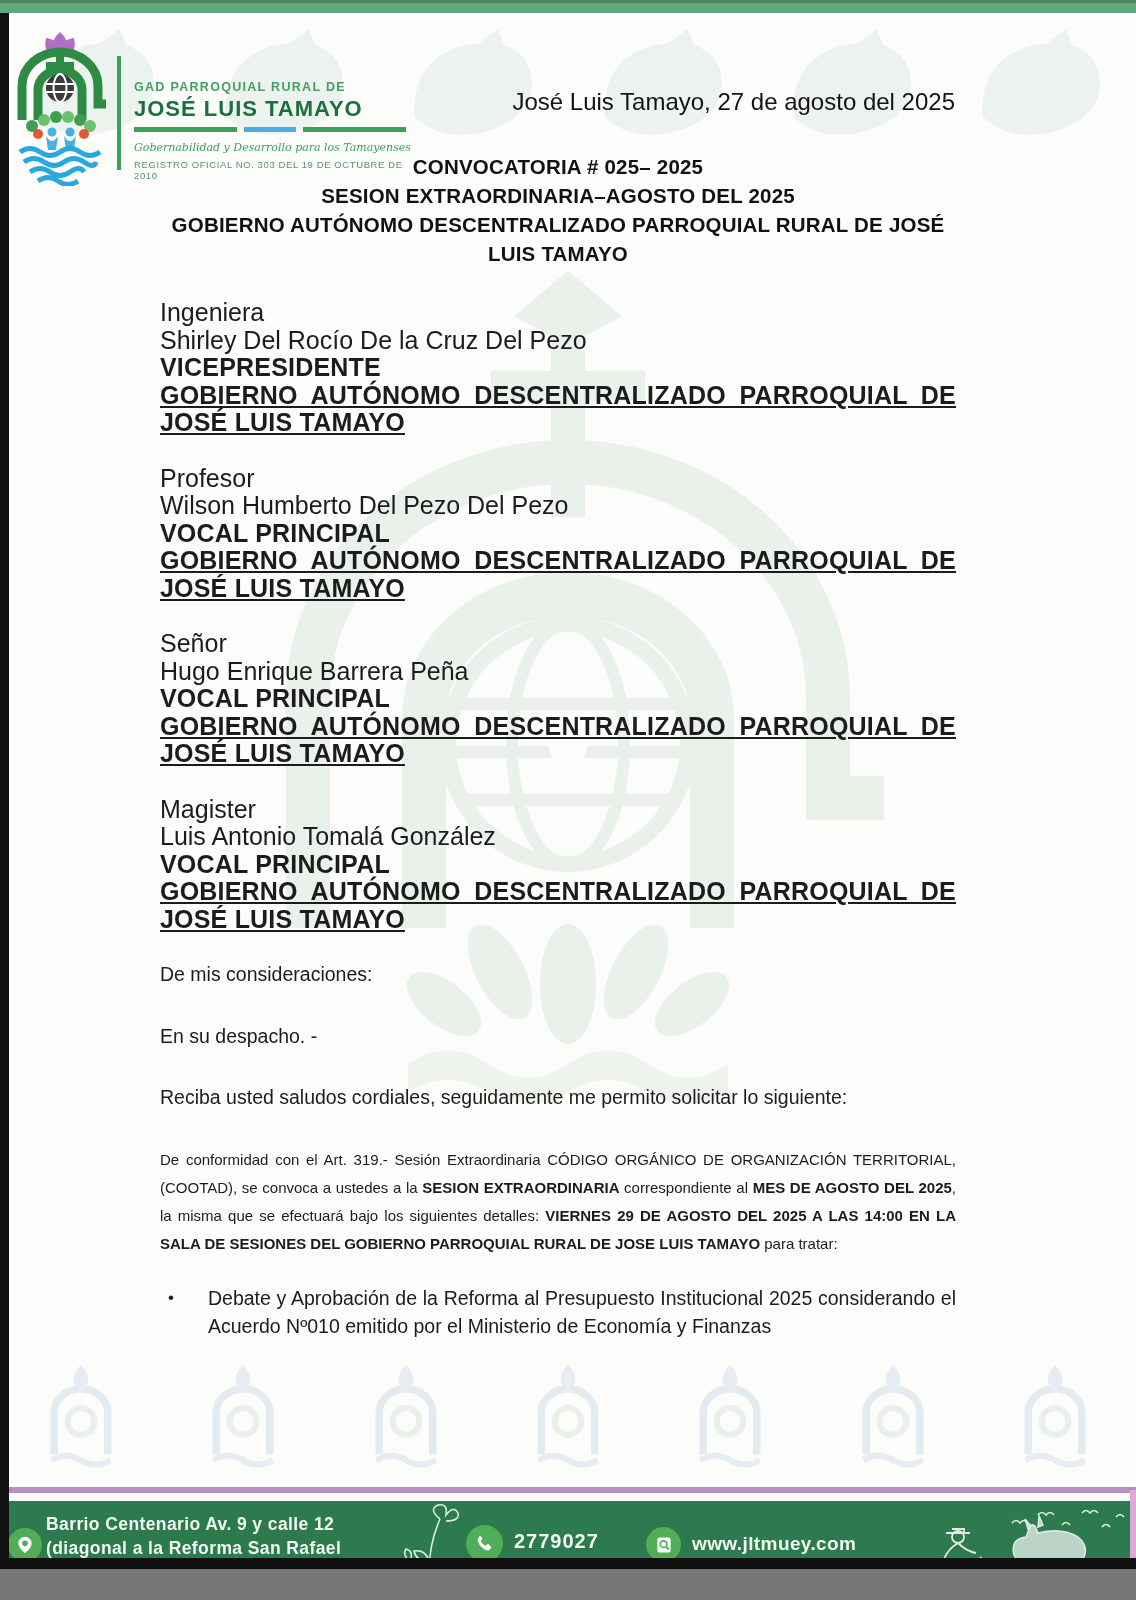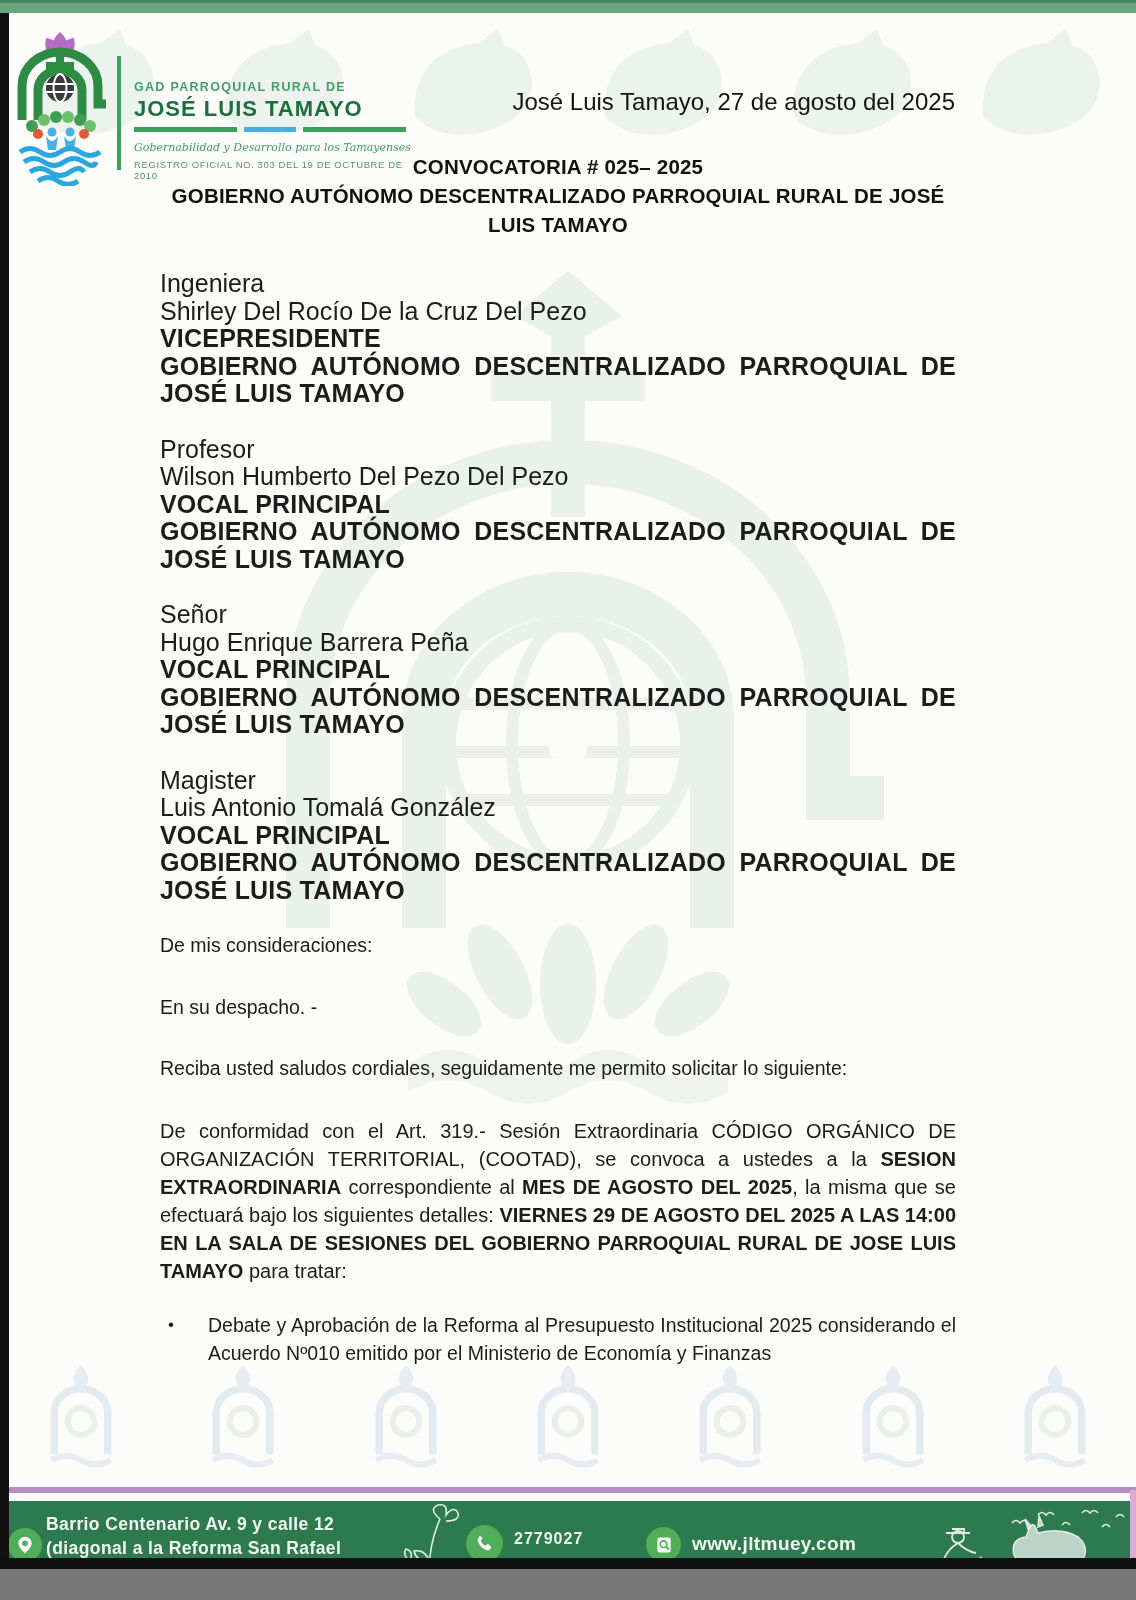--- a/index.html
+++ b/index.html
@@ -32,35 +32,35 @@
   .logo-bars .b{height:5px;background:#49aee0;flex:1;}
   .tagline{margin-top:9px;font-family:"DejaVu Serif",serif;font-style:italic;font-size:11px;color:#3f9e63;}
   .registro{margin-top:5px;font-size:9.5px;letter-spacing:.6px;color:#57926f;}
   .date-line{position:absolute;right:181px;top:88px;font-size:24px;color:#141414;z-index:2;}
 
   
   .content{position:absolute;left:160px;top:152px;width:796px;z-index:2;}
   .doc-title{text-align:center;font-weight:bold;font-size:20.5px;line-height:29px;letter-spacing:.2px;color:#111;margin-bottom:31px;}
   .recipient{margin-bottom:28px;font-size:25px;line-height:27.5px;}
   .recipient .role{font-weight:bold;letter-spacing:.2px;}
-  .recipient .org{font-weight:bold;text-align:justify;letter-spacing:.2px;}
+  .recipient .org{font-weight:bold;text-align:justify;letter-spacing:.2px;text-decoration:underline;}
   .plain-line{font-size:19.5px;line-height:27.5px;margin-bottom:34px;}
-  .para{font-size:20px;line-height:28px;text-align:justify;margin-bottom:26px;}
+  .para{font-size:15px;line-height:28px;text-align:justify;margin-bottom:26px;}
   .para .b{font-weight:bold;}
   .bullet-row{display:flex;font-size:19.5px;line-height:28px;}
   .bullet-dot{width:40px;flex:none;padding-left:8px;font-size:17px;}
   .bullet-text{flex:1;text-align:justify;}
 
   
   .footer-purple{position:absolute;left:0;top:1487px;width:100%;height:6px;background:#b78ec2;z-index:7;}
   .footer-band{position:absolute;left:0;top:1501px;width:100%;height:89px;background:#2d7a4f;z-index:7;}
   .f-icon{position:absolute;border-radius:50%;background:#4fae57;display:flex;align-items:center;justify-content:center;z-index:8;}
   .f-text{position:absolute;color:#f0f8f1;font-weight:bold;letter-spacing:.4px;z-index:8;}
   .addr{left:46px;top:1513px;width:352px;font-size:17.5px;line-height:23.5px;}
-  .phone-num{left:514px;top:1530px;font-size:16px;letter-spacing:1px;}
+  .phone-num{left:514px;top:1530px;font-size:20px;letter-spacing:1px;}
   .web-url{left:692px;top:1533px;font-size:19px;}
   .email-addr{left:514px;top:1566px;font-size:17.5px;}
   .flower-art{position:absolute;left:396px;top:1503px;z-index:8;opacity:.85;}
   .farm-art{position:absolute;left:862px;top:1503px;z-index:8;opacity:.85;}
 </style>
 </head>
 <body>
 
 <div class="page">
 
@@ -226,20 +226,21 @@
         <span class="g"></span>
       </div>
     <div class="tagline">Gobernabilidad y Desarrollo para los Tamayenses</div>
     <div class="registro">REGISTRO OFICIAL NO. 303 DEL 19 DE OCTUBRE DE 2010</div>
   </div>
   <div class="date-line">José Luis Tamayo, 27 de agosto del 2025</div>
 
   <div class="content">
     <div class="doc-title">
       <div>CONVOCATORIA # 025– 2025</div>
+      <div>SESION EXTRAORDINARIA–AGOSTO DEL 2025</div>
       <div>GOBIERNO AUTÓNOMO DESCENTRALIZADO PARROQUIAL RURAL DE JOSÉ LUIS TAMAYO</div>
     </div>
 
     <div class="recipient">
       <div>Ingeniera</div>
       <div>Shirley Del Rocío De la Cruz Del Pezo</div>
       <div class="role">VICEPRESIDENTE</div>
       <div class="org">GOBIERNO AUTÓNOMO DESCENTRALIZADO PARROQUIAL DE JOSÉ LUIS TAMAYO</div>
     </div>
     <div class="recipient">

